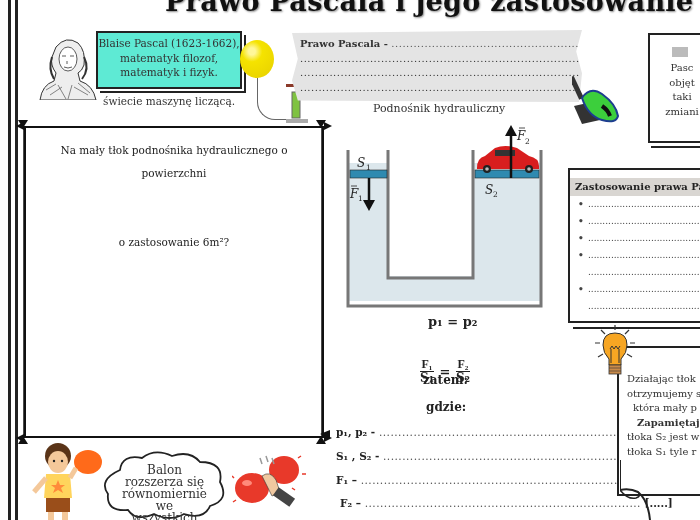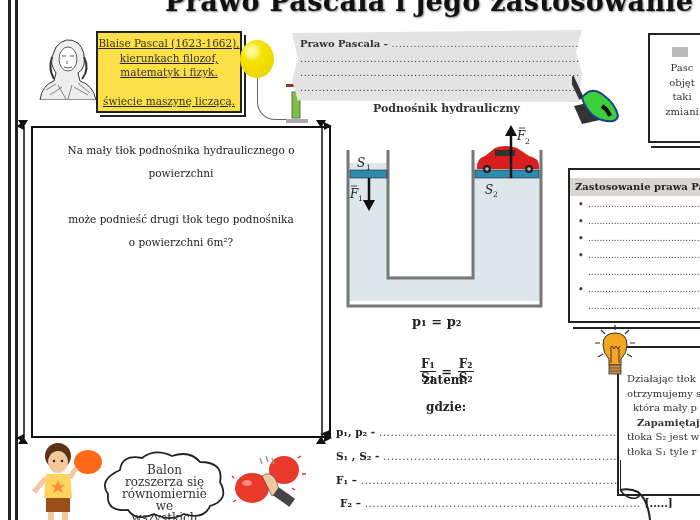--- a/index.html
+++ b/index.html
@@ -9,22 +9,22 @@
   }
   .frame-left { position: absolute; left: 8px; top: 0; width: 10px; height: 520px;
     border-left: 3px solid #222; border-right: 3px solid #222; }
   .title { position: absolute; left: 165px; top: -14px; font-family: "DejaVu Serif", serif;
     font-weight: bold; font-size: 27px; color: #111; white-space: nowrap;
     text-shadow: 1px 1px 2px #888; letter-spacing: 0.3px; }
 
   
   .portrait { position: absolute; left: 38px; top: 35px; width: 60px; height: 65px; }
 
-  .bio-card { position: absolute; left: 96px; top: 31px; width: 146px; height: 82px;
-    border: 2px solid #222; background: #fde047; box-shadow: 3px 3px 0 -1px #fff, 4px 4px 0 0 #222; text-decoration: underline; }
+  .bio-card { position: absolute; left: 96px; top: 31px; width: 146px; height: 58px;
+    border: 2px solid #222; background: #5eead4; box-shadow: 3px 3px 0 -1px #fff, 4px 4px 0 0 #222; }
   .bio-card p { font-size: 10.5px; line-height: 14.5px; text-align: center; padding-top: 3px; color: #333; }
 
   .balloon { position: absolute; left: 240px; top: 40px; width: 34px; height: 38px; border-radius: 50%;
     background: radial-gradient(circle at 35% 30%, #fff79a 0 10%, #f5e300 30%, #e6cf00 100%); }
   .balloon-string { position: absolute; left: 257px; top: 78px; width: 35px; height: 42px;
     border-left: 1.5px solid #666; border-bottom: 1.5px solid #666; border-bottom-left-radius: 18px; }
   .pump { position: absolute; left: 286px; top: 82px; width: 26px; height: 42px; }
 
   .tape { position: absolute; left: 292px; top: 30px; width: 290px; height: 72px; background: #e4e4e4;
     clip-path: polygon(0 4%, 100% 0, 98% 30%, 100% 60%, 99% 100%, 2% 98%, 0 70%, 2% 40%); }
@@ -32,32 +32,32 @@
   .tape-lines div { height: 14.5px; line-height: 14.5px; white-space: nowrap; overflow: hidden; color: #333; }
   .dots { font-weight: normal; letter-spacing: 0.5px; color: #555; }
 
   .shoe { position: absolute; left: 572px; top: 76px; width: 48px; height: 52px; }
 
   .pascal-card { position: absolute; left: 648px; top: 33px; width: 70px; height: 110px;
     border: 2px solid #222; background: #fff; box-shadow: 2px 4px 0 -1px #fff, 3px 5px 0 0 #222; }
   .pascal-card .tag { position: absolute; left: 22px; top: 12px; width: 16px; height: 10px; background: #bbb; }
   .pascal-card p { position: absolute; left: 2px; top: 26px; font-size: 10px; line-height: 14.5px; text-align: center; width: 60px; color: #333; }
 
-  .subtitle { position: absolute; left: 373px; top: 102px; font-size: 11px; font-weight: bold; color: #333; }
+  .subtitle { position: absolute; left: 373px; top: 102px; font-size: 11px; font-weight: normal; color: #333; }
 
   
-  .task-box { position: absolute; left: 31px; top: 126px; width: 300px; height: 312px; border: 2px solid #111; border-top-width: 2px; }
+  .task-box { position: absolute; left: 24px; top: 126px; width: 300px; height: 312px; border: 2px solid #111; border-top-width: 2px; }
   .task-box p { font-size: 10.5px; line-height: 23px; text-align: center; margin-top: 11px; color: #222; padding: 0 4px; }
 
   
   .diagram { position: absolute; left: 345px; top: 120px; width: 200px; height: 190px; }
 
   .formula { position: absolute; font-weight: bold; color: #222; text-align: center; }
   .frac { display: inline-block; vertical-align: middle; text-align: center; font-size: 12px; line-height: 13px; }
-  .frac .num { border-bottom: 1.5px solid #222; padding: 0 1px; }
+  .frac .num { border-bottom: 1.5px solid #222; padding: 0 1px; font-family: Liberation Serif, serif; }
 
   .legend-row { position: absolute; left: 336px; font-size: 10.5px; font-weight: bold; white-space: nowrap; color: #222; }
   .legend-row .dots { font-weight: normal; }
 
   .app-box { position: absolute; left: 568px; top: 168px; width: 150px; height: 155px; border: 2px solid #222; background: #fff;
     box-shadow: 4px 5px 0 -1px #fff, 5px 6px 0 0 #222; }
   .app-head { position: absolute; left: 0; top: 8px; width: 150px; height: 18px; background: #d9d6d2; border-radius: 0 0 10px 0; }
   .app-title { position: absolute; left: 5px; top: 11px; font-size: 10px; font-weight: bold; white-space: nowrap; color: #222; }
   .app-list { position: absolute; left: 8px; top: 26px; font-size: 9px; width: 140px; }
   .app-list .li { height: 17px; line-height: 17px; white-space: nowrap; overflow: hidden; color: #444; }
@@ -85,21 +85,21 @@
   <path d="M18 12 Q28 0 40 8 Q48 16 46 30 Q44 36 40 38 L42 46 Q55 50 58 65 L2 65 Q4 50 16 46 L18 38 Q12 30 14 22 Z" fill="#eee" stroke="#333" stroke-width="1"></path>
   <path d="M14 22 Q10 34 16 44 M46 22 Q52 34 44 44" stroke="#333" stroke-width="2" fill="none"></path>
   <ellipse cx="30" cy="24" rx="9" ry="12" fill="#fff" stroke="#333" stroke-width="0.8"></ellipse>
   <path d="M24 21 h4 M32 21 h4 M29 26 v3 M26 32 q4 2 8 0" stroke="#333" stroke-width="0.8" fill="none"></path>
   <path d="M8 55 l10 -6 M12 60 l12 -8 M36 52 l14 8 M40 48 l12 10 M20 50 l8 14 M34 50 l-4 14" stroke="#555" stroke-width="0.7"></path>
 </svg>
 
 <div class="bio-card">
   <p>
     <span>Blaise Pascal (1623-1662),</span><br>
-    <span>kierunkach filozof,</span><br>
+    <span>matematyk filozof,</span><br>
     <span>matematyk i fizyk.</span><br>
     <br>
     <span>świecie maszynę liczącą.</span>
   </p>
 </div>
 
 <div class="balloon"></div>
 <div class="balloon-string"></div>
 <svg class="pump" viewBox="0 0 26 42">
   <rect x="0" y="2" width="20" height="3" fill="#8b3a2a"></rect>
@@ -132,22 +132,22 @@
     <span>zmiani</span>
   </p>
 </div>
 
 <div class="subtitle">Podnośnik hydrauliczny</div>
 
 <div class="task-box">
   <p>
     <span>Na mały tłok podnośnika hydraulicznego o powierzchni</span><br>
     <br>
-    <span>może podnieść drugi tłok tego podnośnika</span><br>
-    <span>o powierzchni 6m²?</span>
+    <br>
+    <span>o zastosowanie 6m²?</span>
   </p>
 </div>
 <svg style="position:absolute;left:14px;top:116px;width:320px;height:332px" viewBox="0 0 320 332">
   <polygon points="4,4 14,4 9,12" fill="#111"></polygon>
     <polygon points="2,10 10,6 10,14" fill="#111"></polygon>
   <polygon points="302,4 312,4 307,12" fill="#111"></polygon>
     <polygon points="318,10 310,6 310,14" fill="#111"></polygon>
   <polygon points="4,328 14,328 9,320" fill="#111"></polygon>
     <polygon points="2,322 10,318 10,326" fill="#111"></polygon>
   <polygon points="302,328 312,328 307,320" fill="#111"></polygon>
@@ -182,21 +182,21 @@
   <text x="21" y="50" font-family="DejaVu Serif, serif" font-size="7.5" fill="#222">1</text>
   <text x="140" y="74" font-family="DejaVu Serif, serif" font-style="italic" font-size="12" fill="#222">S</text>
   <text x="148" y="77" font-family="DejaVu Serif, serif" font-size="7.5" fill="#222">2</text>
   <text x="5" y="78" font-family="DejaVu Serif, serif" font-style="italic" font-size="12" fill="#222">F</text>
   <text x="13" y="81" font-family="DejaVu Serif, serif" font-size="7.5" fill="#222">1</text>
   <text x="172" y="20" font-family="DejaVu Serif, serif" font-style="italic" font-size="12" fill="#222">F</text>
   <text x="180" y="24" font-family="DejaVu Serif, serif" font-size="7.5" fill="#222">2</text>
   <path d="M6 66 h6 M174 8 h6" stroke="#222" stroke-width="0.8"></path>
 </svg>
 
-<div class="formula" style="left:412px;top:314px;font-size:13px;">p₁ = p₂</div>
+<div class="formula" style="left:428px;top:314px;font-size:13px;">p₁ = p₂</div>
 <div class="formula" style="left:423px;top:337px;font-size:12px;margin-top:36px;">zatem:</div>
 <div class="formula" style="left:420px;top:358px;">
   <span class="frac"><div class="num">F₁</div><div>S₁</div></span>
   <span style="font-size:13px;vertical-align:middle">=</span>
   <span class="frac"><div class="num">F₂</div><div>S₂</div></span>
 </div>
 <div class="formula" style="left:426px;top:400px;font-size:12px;text-align:right;">gdzie:</div>
 
 <div class="legend-row" style="top:426px">
   <span>p₁, p₂  - </span><span class="dots">.................................................................</span><span> [.....]</span>

